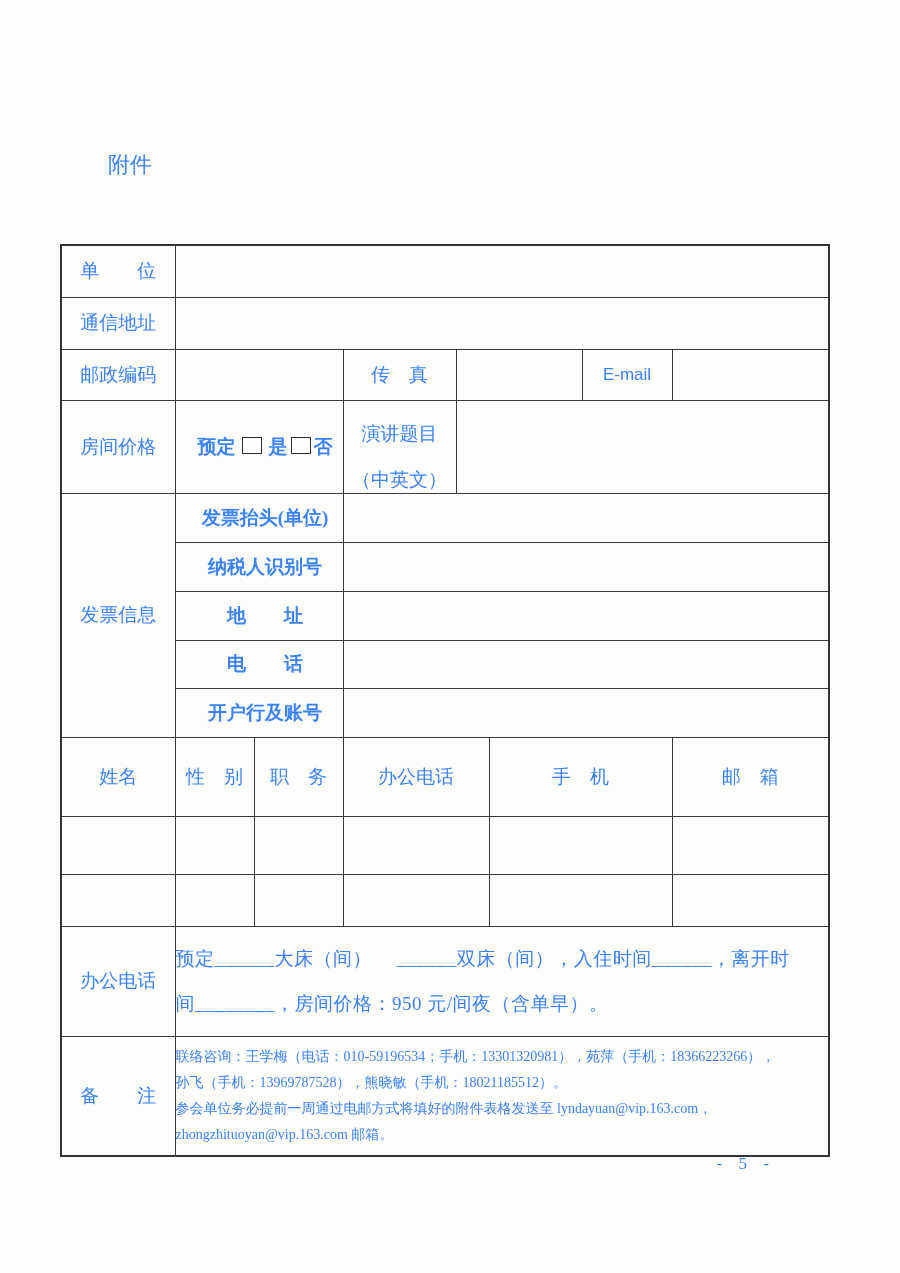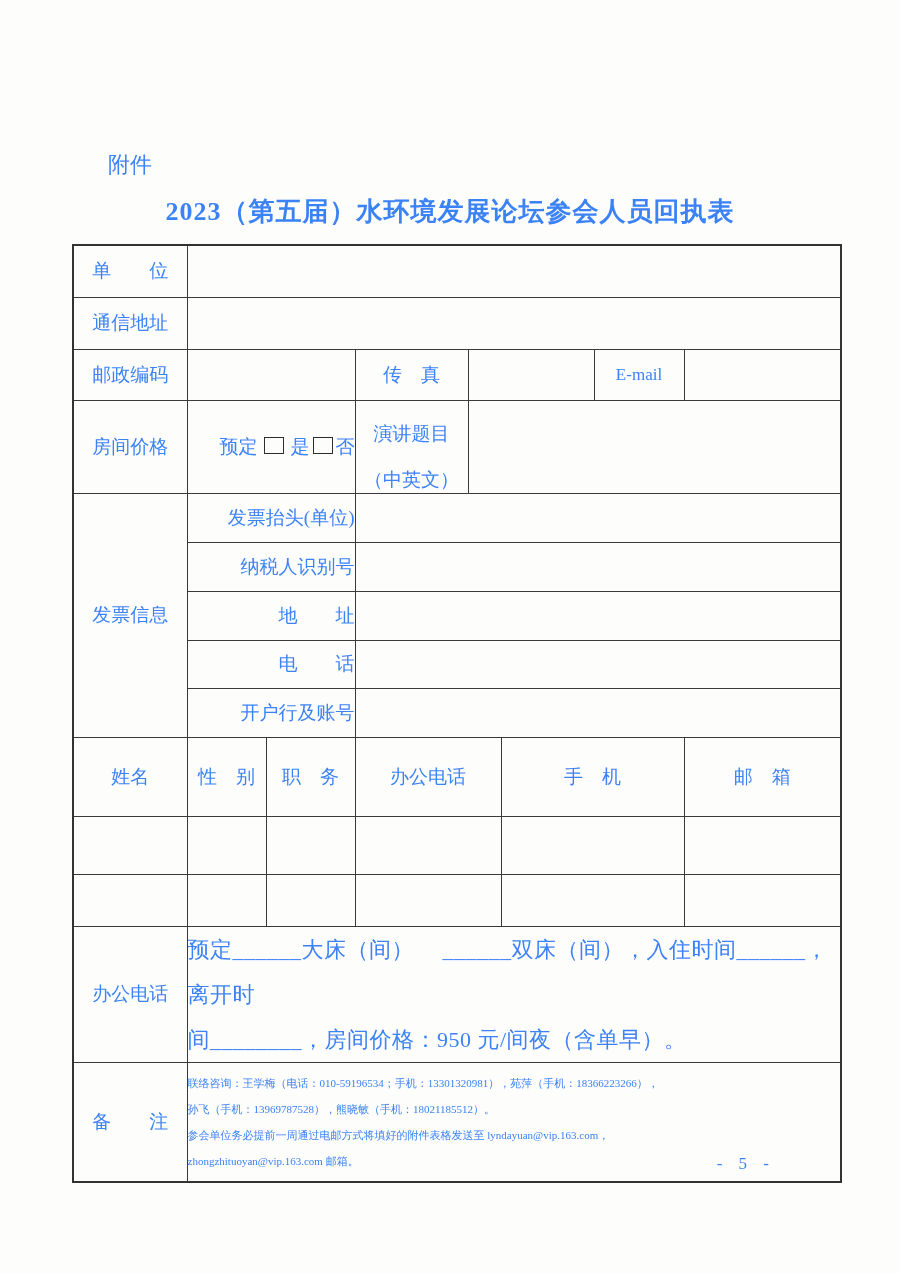--- a/index.html
+++ b/index.html
@@ -17,69 +17,68 @@
     font-size:22px;
     font-family:"Liberation Sans","DejaVu Sans",sans-serif;
   }
   .title{
     position:absolute;left:0;right:0;top:194px;
     margin:0;text-align:center;
     font-size:26px;font-weight:700;
     letter-spacing:1px;
   }
   table.form-table{
-    position:absolute;left:72px;top:244px;
+    position:absolute;left:60px;top:244px;
     width:768px;
     border-collapse:collapse;table-layout:fixed;
     border:2px solid #333;
     border-bottom-width:2.5px;
   }
   .form-table td{
     border:1.6px solid #3a3a3a;
     padding:0;
     font-size:19px;
     vertical-align:middle;
     overflow:hidden;
   }
   td.lbl{text-align:center;}
-  td.sub{padding-left:12px;text-align:right;}
+  td.sub{padding-left:12px;text-align:center;font-weight:bold;}
   td.ctr{text-align:center;}
   td.mono{
-    font-family:Liberation Serif, serif;
+    font-family:Liberation Sans, sans-serif;
     font-size:17px;text-align:center;
   }
   .cbx{
     display:inline-block;
     width:18px;height:15px;
     border:1.6px solid #2e2e2e;
     vertical-align:-1px;
     margin:0 3px;
   }
   .cbx.first{margin-left:6px;margin-right:7px;}
   .speech-title-cell div{line-height:27px;text-align:center;margin-top:19px;}
   .room-cell{padding:10px 6px 10px 13px;}
-  .room-cell div{line-height:45px;font-size:22px;letter-spacing:0.5px;}
+  .room-cell div{line-height:45px;font-size:19px;letter-spacing:0.5px;}
   .remarks-cell{padding:8px 6px 8px 12px;vertical-align:top;}
   .remarks-cell div{
-    font-size:11px;line-height:26px;
+    font-size:14px;line-height:26px;
     font-family:"Liberation Serif","DejaVu Serif",serif;
   }
   .page-number{
     position:absolute;right:125px;top:1154px;
     font-size:17px;letter-spacing:6px;
   }
 </style>
 </head>
 <body>
 
 <div class="page">
 
   <div class="attachment">附件</div>
 
-  <h1 class="title">2023（第五届）水环境发展论坛参会人员回执表</h1>
 
   <table class="form-table">
     <colgroup>
       <col style="width:114px">
         <col style="width:79px">
         <col style="width:89px">
         <col style="width:113px">
       <col style="width:33px">
         <col style="width:93px">
         <col style="width:90px">

